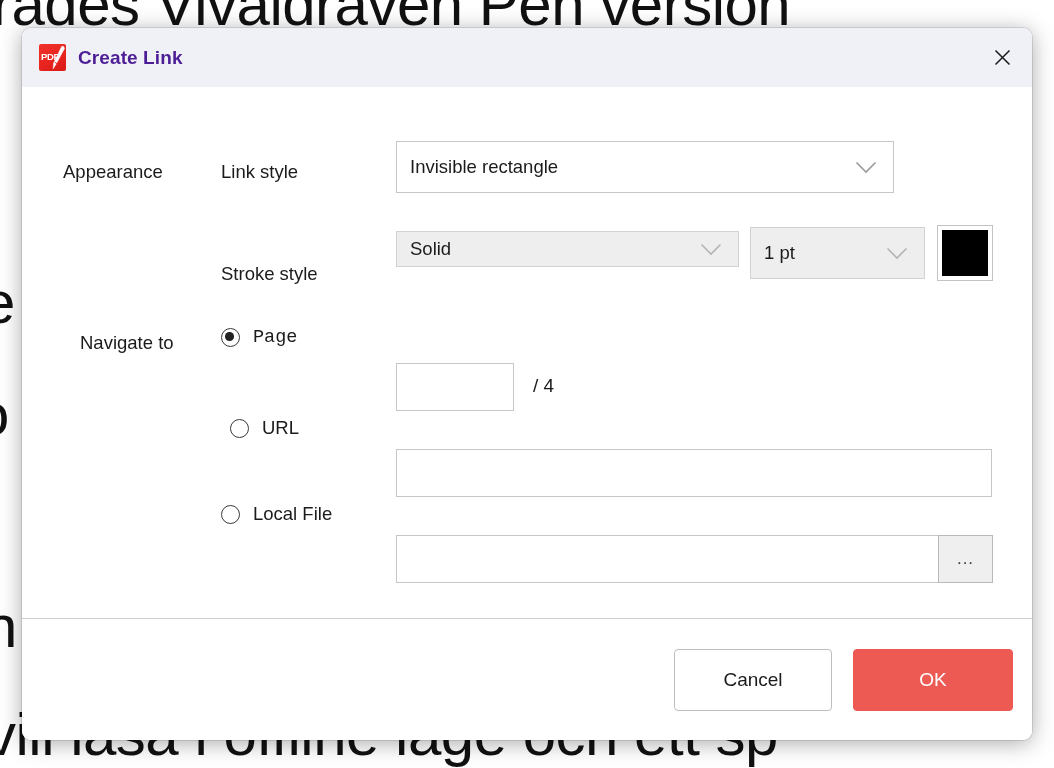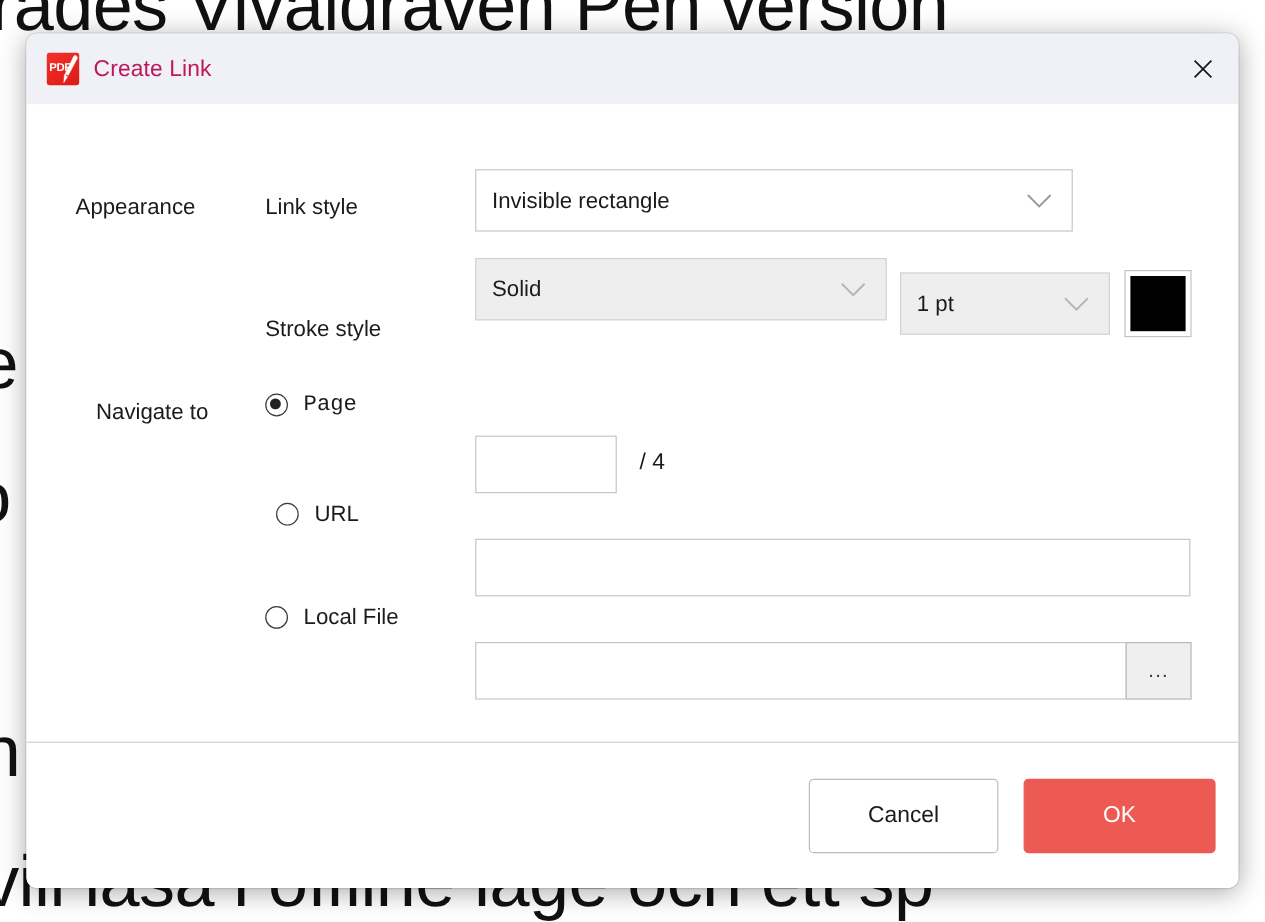--- a/index.html
+++ b/index.html
@@ -83,22 +83,22 @@
   #app-icon .pen {
     position: absolute;
     left: 13px;
     top: 1px;
     width: 13px;
     height: 25px;
   }
   #dialog-title {
     margin-left: 12px;
     font-size: 19px;
-    color: #be185d;
-    font-weight: 400;
+    color: #4c1d95;
+    font-weight: 700;
     letter-spacing: 0.1px;
   }
   #close-button {
     position: absolute;
     right: 8px;
     top: 8px;
     width: 44px;
     height: 42px;
     display: flex;
     align-items: center;
@@ -161,21 +161,21 @@
     display: flex;
     align-items: center;
   }
   .combo.enabled { background: #ffffff; }
   .combo.disabled { background: #eeeeee; border-color: #d2d2d2; }
 
   #combo-linkstyle {
     left: 374px; top: 54px; width: 498px; height: 52px;
   }
   #combo-strokestyle {
-    left: 374px; top: 128px; width: 343px; height: 52px;
+    left: 374px; top: 144px; width: 343px; height: 36px;
   }
   #combo-strokewidth {
     left: 728px; top: 140px; width: 175px; height: 52px;
   }
   #color-swatch {
     position: absolute;
     left: 915px; top: 138px;
     width: 56px; height: 56px;
     box-sizing: border-box;
     border: 1px solid #c3c3c3;

